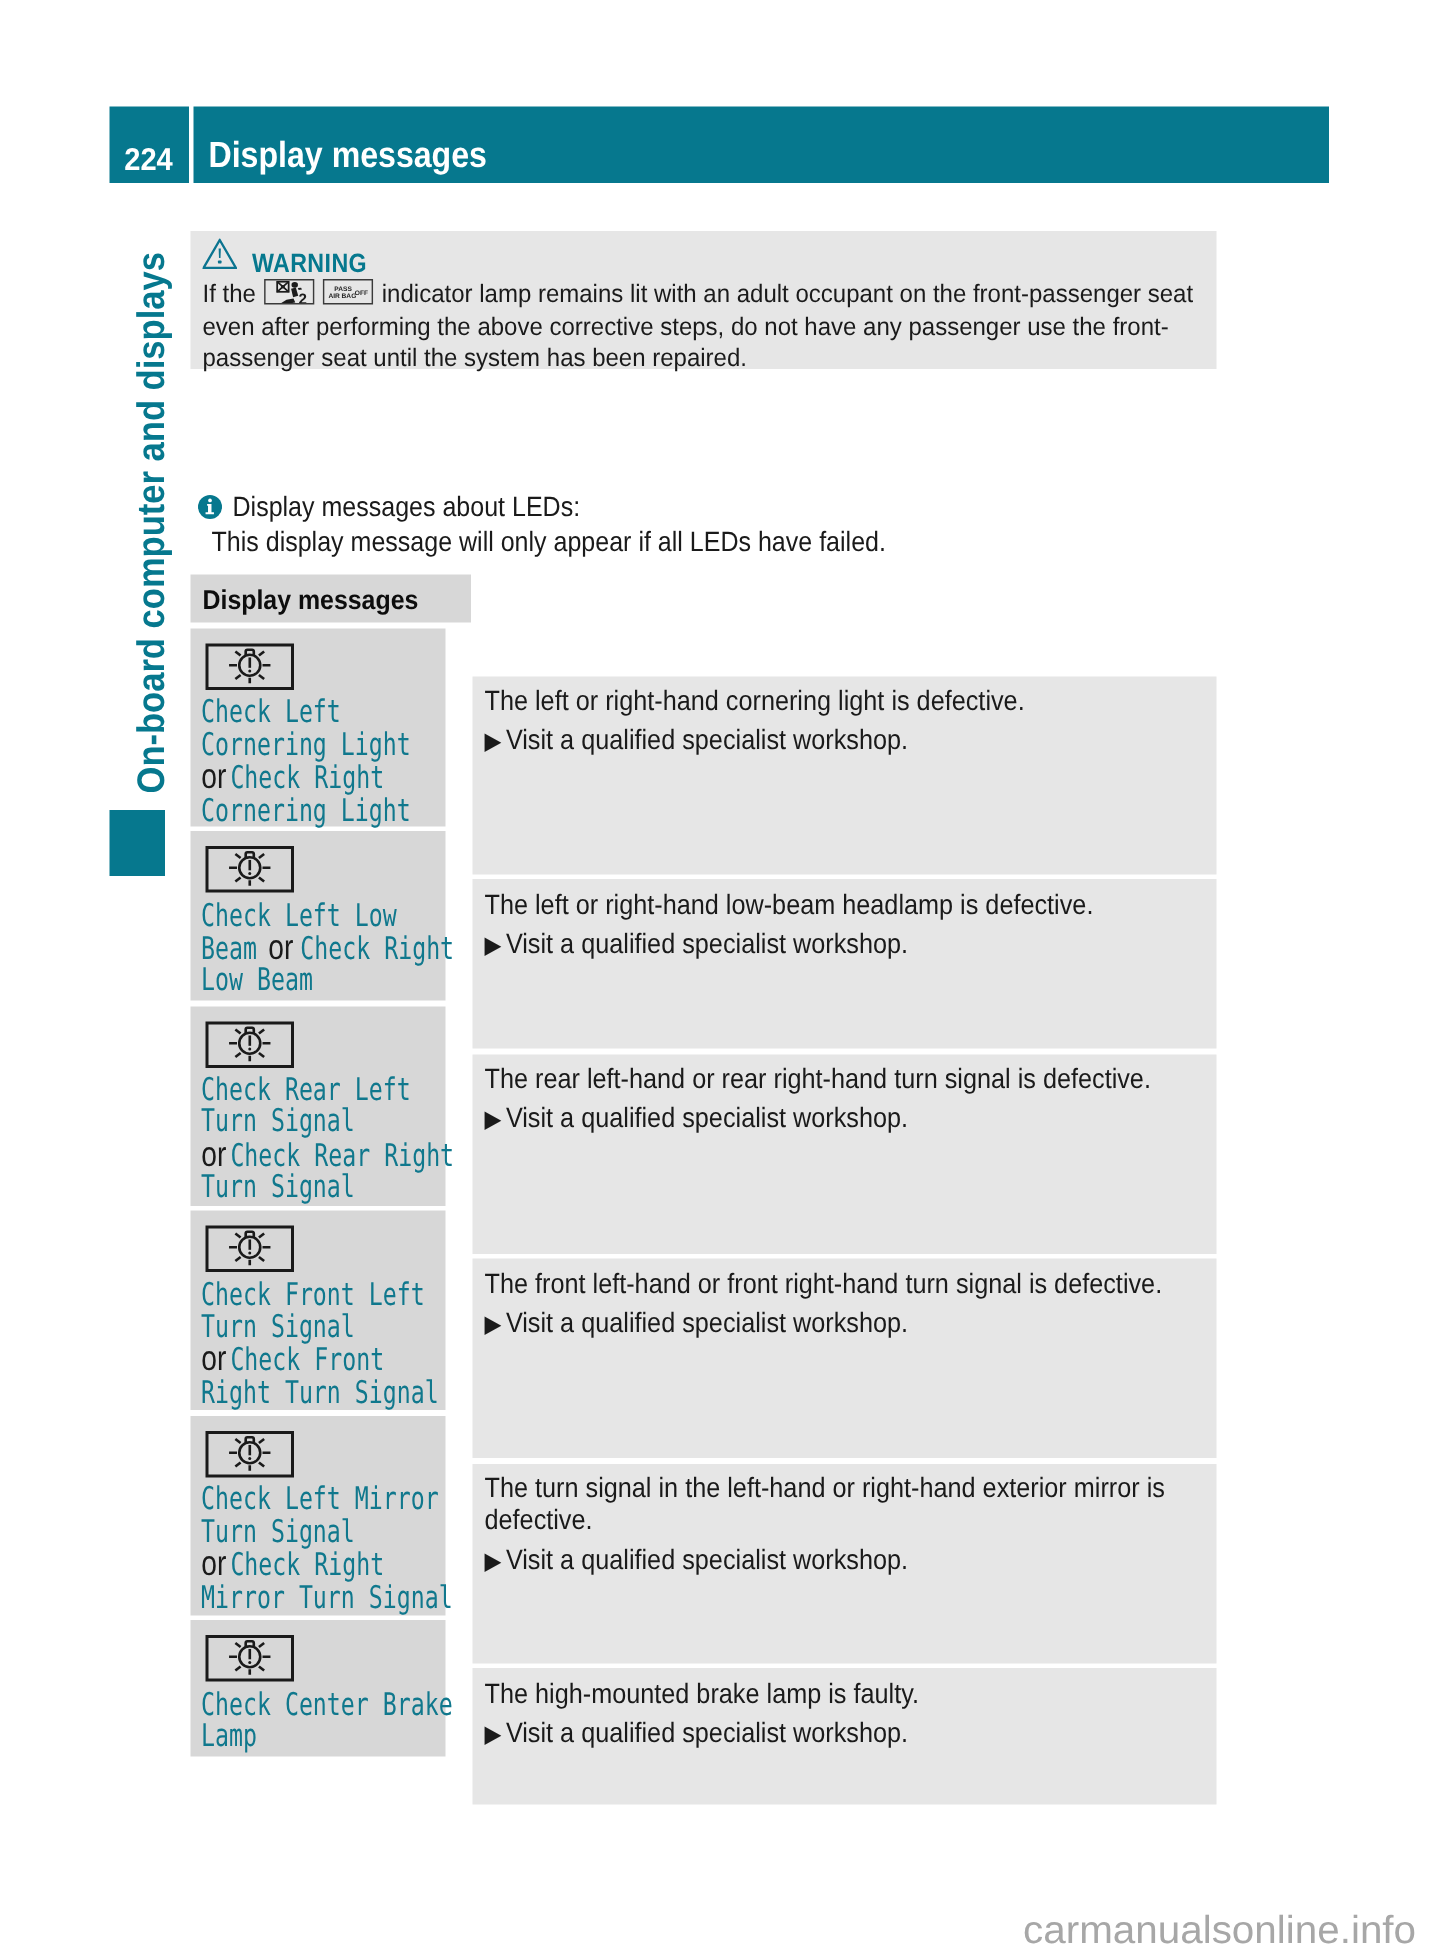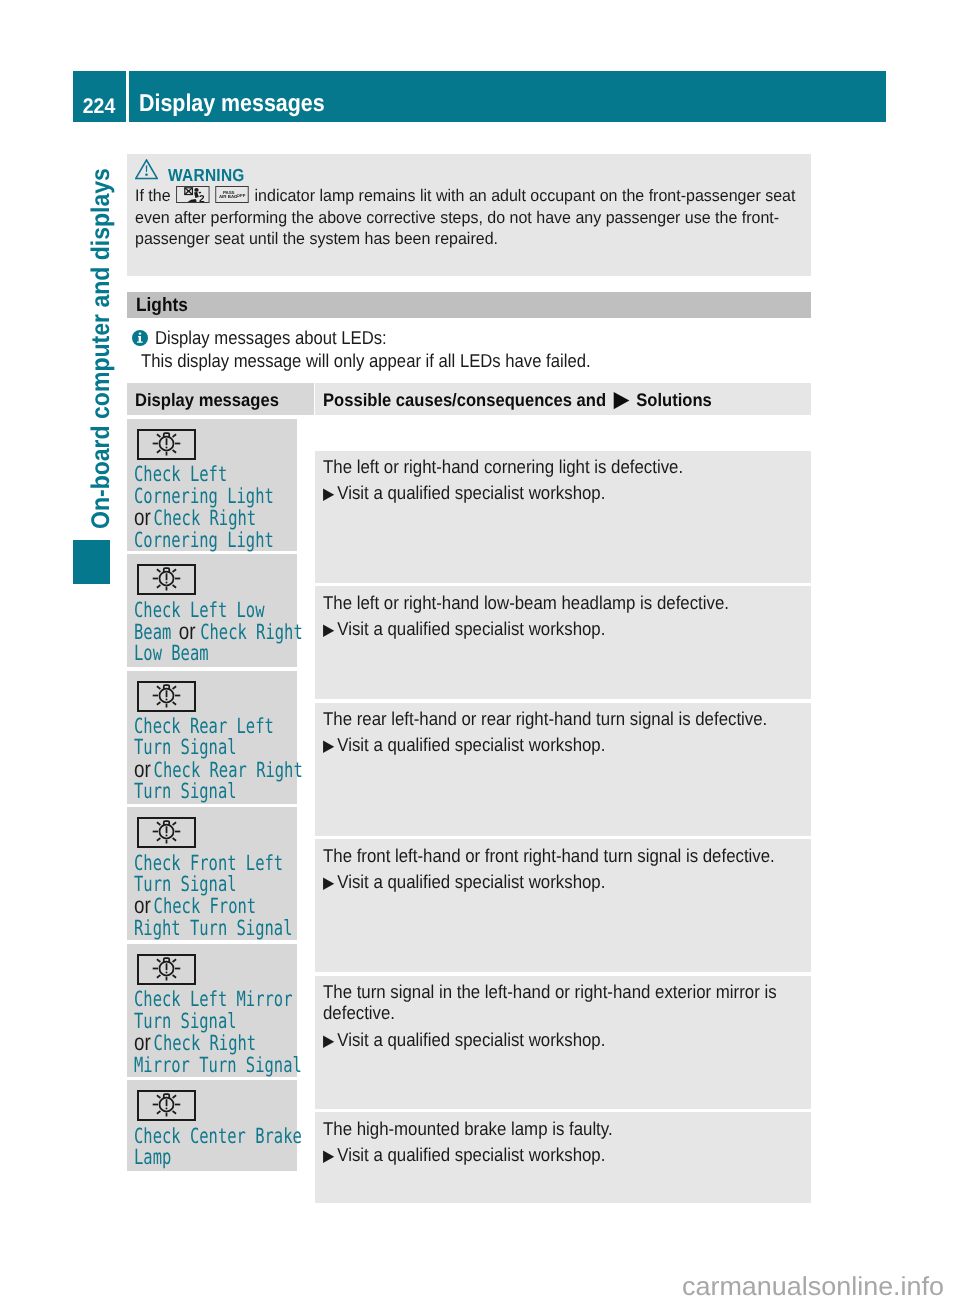--- a/index.html
+++ b/index.html
@@ -15,21 +15,21 @@
   #hdr-title{position:absolute;left:55.5px;top:0;width:757.5px;height:51px;background:#06788e;overflow:hidden;}
   #hdr-title span{position:absolute;left:10.2px;top:32.9px;transform:scaleX(.885);transform-origin:0 0;
         color:#fff;font-weight:bold;font-size:24.2px;line-height:0;white-space:nowrap;}
 
   
   #sidebar-label{position:absolute;left:88.2px;top:528.8px;color:#06788e;font-weight:bold;font-size:25.6px;
        white-space:nowrap;transform-origin:0 0;transform:rotate(-90deg) scaleX(.9);line-height:26px;}
   #sidebar-marker{position:absolute;left:73px;top:540px;width:37px;height:44px;background:#06788e;}
 
   
-  #warning{position:absolute;left:127px;top:154px;width:684px;height:122px;background:#e6e6e6;}
+  #warning{position:absolute;left:127px;top:154px;width:684px;height:92px;background:#e6e6e6;}
   #warning-triangle{position:absolute;left:8px;top:5.4px;width:23px;height:20.4px;}
   #warning-label{position:absolute;left:40.8px;top:20.6px;color:#06788e;font-weight:bold;font-size:17.6px;
         line-height:0;letter-spacing:.3px;transform:scaleX(.88);transform-origin:0 0;white-space:nowrap;}
   #warning-body{position:absolute;left:7.8px;top:31.0px;width:714px;font-size:16.75px;line-height:21.55px;
         color:#1a1a1a;transform:scaleX(.9555);transform-origin:0 0;}
 
   .picto{display:inline-block;vertical-align:-2.3px;border:1.6px solid #3a3a3a;background:#e6e6e6;box-sizing:border-box;margin:0 1px;}
 
   
   #section-bar{position:absolute;left:127px;top:291.6px;width:684px;height:26.6px;background:#bfbfbf;}
@@ -109,42 +109,36 @@
               <path d="M20.7 13.5 l-5.2 0.9 l-7.4 4.8 l2.1 2.6 l6.8 -4.4 l5.0 -0.9 z"></path>
               <text x="24.4" y="17.3" font-family="Liberation Sans, sans-serif" font-size="11.2" font-weight="bold">2</text>
             </g>
           </svg></span> <span class="picto" style="width:35.2px;height:17.8px;"><svg viewBox="0 0 35.2 17.8" style="display:block;width:100%;height:100%" preserveAspectRatio="none">
             <text x="7.4" y="8.0" font-family="Liberation Sans, sans-serif" font-size="4.9" font-weight="bold" fill="#1c1c1c">PASS</text>
             <text x="3.0" y="12.9" font-family="Liberation Sans, sans-serif" font-size="4.9" font-weight="bold" fill="#1c1c1c">AIR BAG</text>
             <text x="22.6" y="10.9" font-family="Liberation Sans, sans-serif" font-size="4.9" font-weight="bold" fill="#1c1c1c">OFF</text>
           </svg></span> <span>indicator lamp remains lit with an adult occupant on the front-passenger seat even after performing the above corrective steps, do not have any passenger use the front-passenger seat until the system has been repaired.</span></div>
   </div>
 
-  <div id="section-bar">
-    <div id="section-title">Lights</div>
-  </div>
 
   <div id="note">
     <svg id="note-icon" viewBox="0 0 17 17">
       <circle cx="8.5" cy="8.5" r="8.5" fill="#06788e"></circle>
       <circle cx="8.5" cy="3.85" r="1.3" fill="#fff"></circle>
       <path d="M6.45 6.35 h3.1 v5.85 h1.75 v1.35 h-5.95 v-1.35 h1.75 v-4.5 h-0.65 z" fill="#fff"></path>
     </svg>
     <div id="note-line1">Display messages about LEDs:</div>
     <div id="note-line2">This display message will only appear if all LEDs have failed.</div>
   </div>
 
   <div id="table">
     <div class="thead">
       <div class="th-left">
         <div class="th-text">Display messages</div>
       </div>
-      <div class="th-right">
-        <div class="th-text"><span>Possible causes/consequences and</span> <span class="th-marker">▶</span> <span>Solutions</span></div>
-      </div>
     </div>
     <div id="table-rows">
         <div class="trow" style="height: 131.8px;">
           <div class="td-left">
             <div class="lampbox">
               <svg viewBox="0 0 55 27" style="display:block;width:100%;height:100%">
                 <g stroke="#1a1a1a" stroke-width="1.75" stroke-linecap="butt" fill="none">
                   <path d="M21.4 6.0 L17.9 3.3"></path>
                   <path d="M33.6 6.0 L37.1 3.3"></path>
                   <path d="M19.0 12.5 L13.7 12.5"></path>

